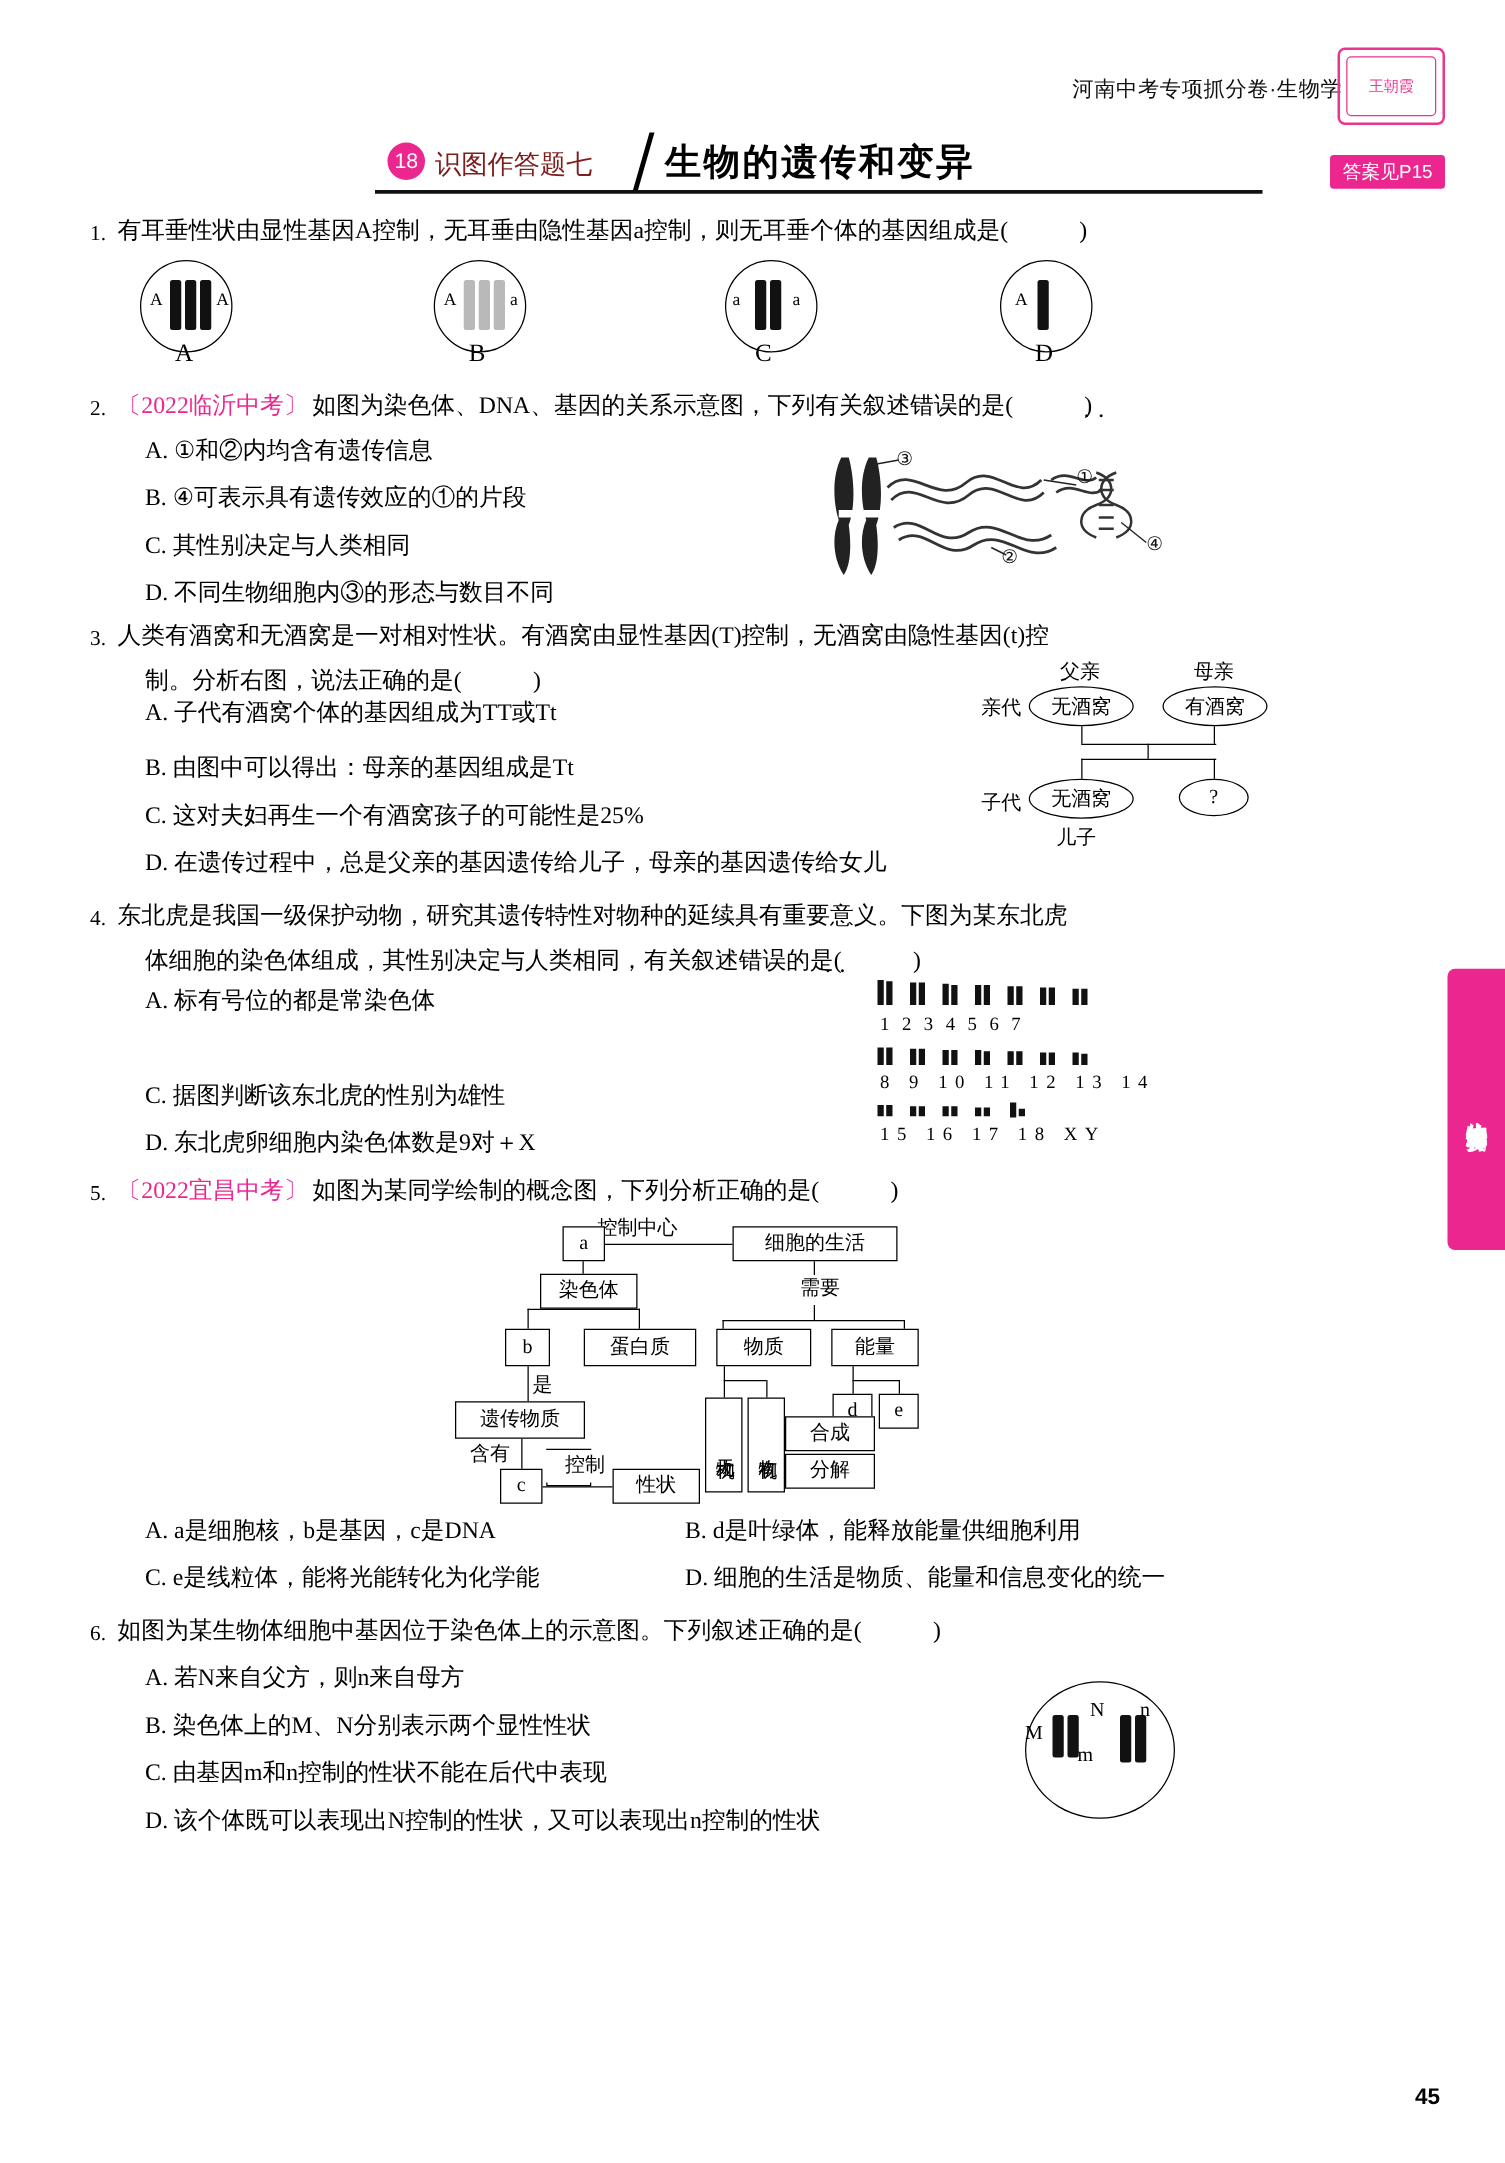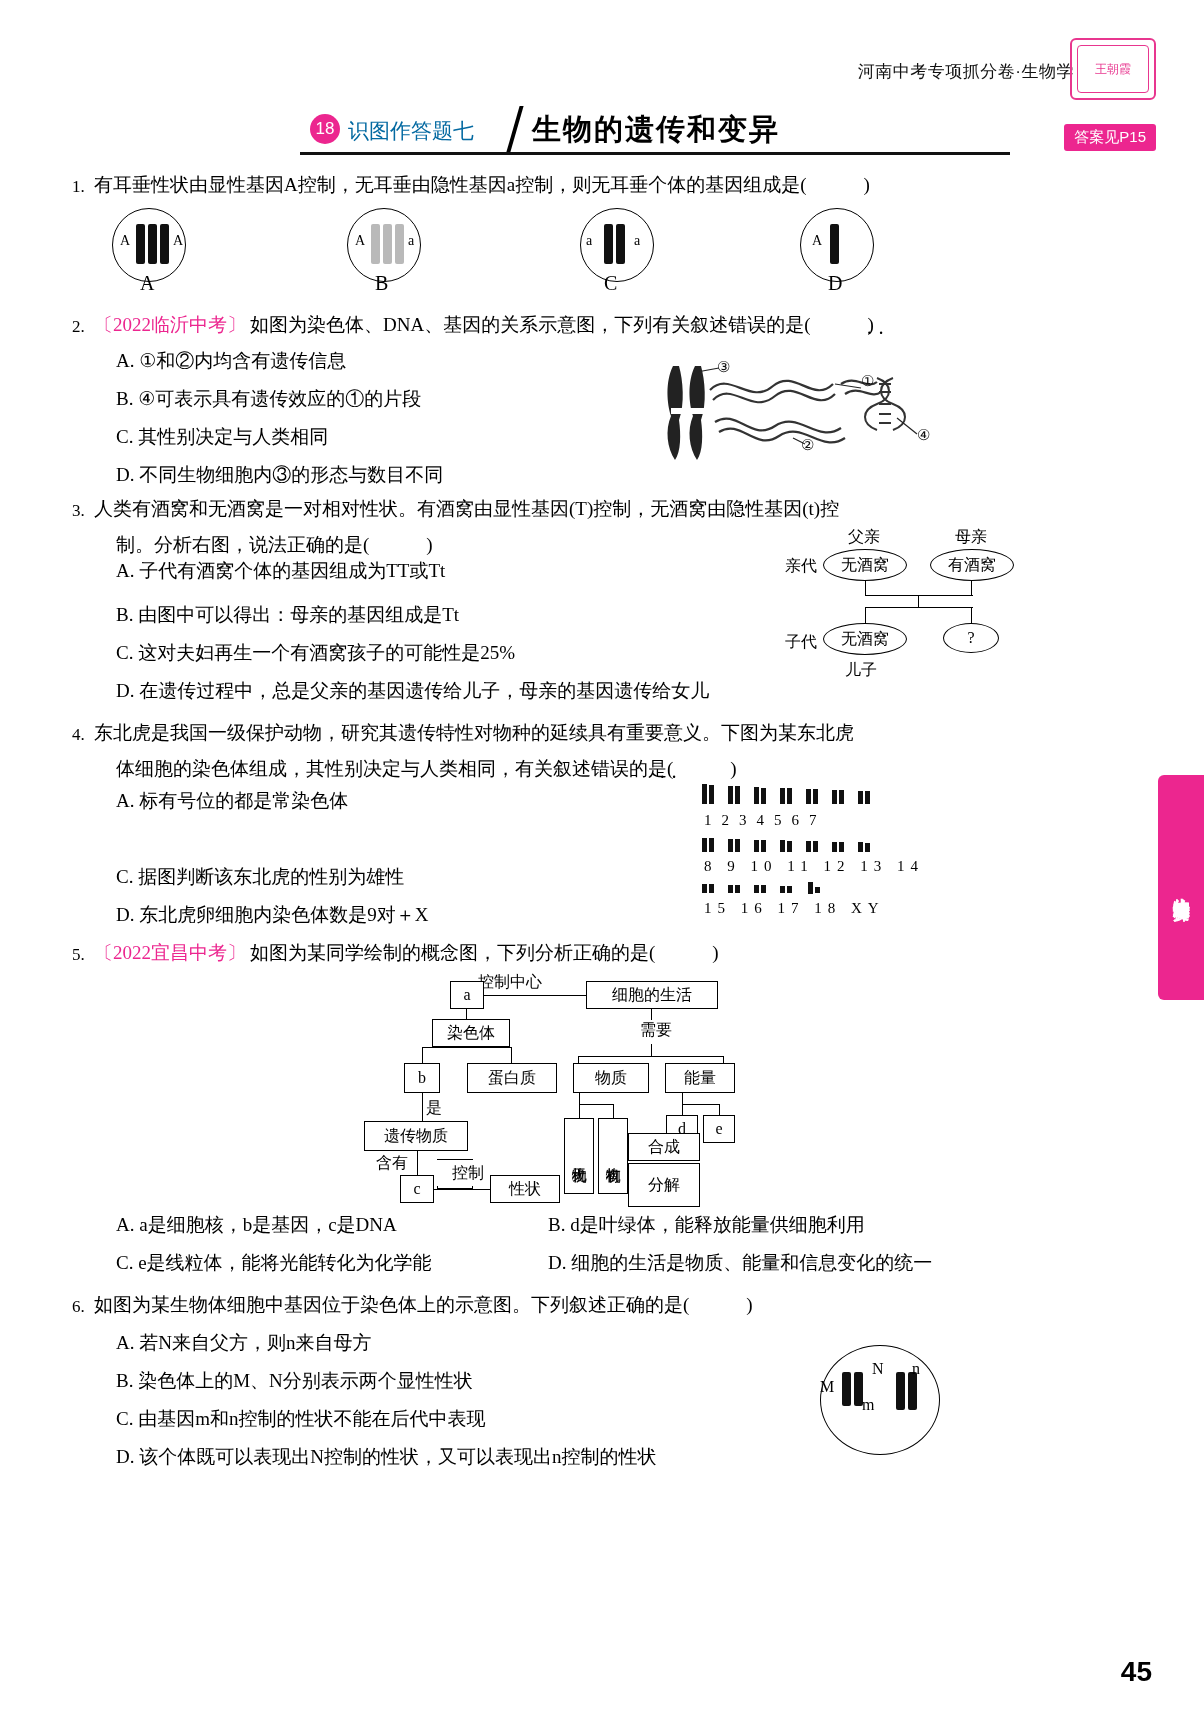--- a/index.html
+++ b/index.html
@@ -78,21 +78,21 @@
     font-family: "Liberation Sans", sans-serif;
     display: flex;
     align-items: center;
     justify-content: center;
   }
   .title-sub {
     position: absolute;
     left: 48px;
     top: 9px;
     font-size: 21px;
-    color: #0369a1;
+    color: #7f1d1d;
   }
   .title-slash {
     position: absolute;
     left: 213px;
     top: -2px;
     width: 4px;
     height: 46px;
     background: #000;
     transform: skewX(-16deg);
   }
@@ -266,21 +266,21 @@
     height: 110px;
     border: 1.6px solid #000;
     border-radius: 50%;
     box-sizing: border-box;
   }
 
   .pagenum {
     position: absolute;
     right: 52px;
     bottom: 42px;
-    font-size: 28px;
+    font-size: 18px;
     font-weight: bold;
     font-family: "Liberation Sans", sans-serif;
     margin-top: 48px;
   }
 </style>
 </head>
 <body>
 
 <div class="page">
 
@@ -520,21 +520,21 @@
   <div class="ln" style="left:613px; top:1104px; width:1.3px; height:14px;"></div>
   <div class="ln" style="left:579px; top:1104px; width:34px; height:1.3px;"></div>
 
   <div class="box" style="left:666px; top:1115px; width:32px; height:28px;">d</div>
   <div class="box" style="left:703px; top:1115px; width:32px; height:28px;">e</div>
   <div class="ln" style="left:682px; top:1093px; width:1.3px; height:22px;"></div>
   <div class="ln" style="left:719px; top:1104px; width:1.3px; height:11px;"></div>
   <div class="ln" style="left:682px; top:1104px; width:38px; height:1.3px;"></div>
 
   <div class="box" style="left:628px; top:1133px; width:72px; height:28px;">合成</div>
-  <div class="box" style="left:628px; top:1163px; width:72px; height:44px;">分解</div>
+  <div class="box" style="left:628px; top:1163px; width:72px; height:28px;">分解</div>
 
   <div class="plain" style="left:376px; top:1153px;">含有</div>
   <div class="box" style="left:437px; top:1159px; width:36px; height:30px;">控制</div>
   <div class="box" style="left:432px; top:1160px; width:72px; height:26px; border:none;">控制</div>
   <div class="box" style="left:400px; top:1175px; width:34px; height:28px;">c</div>
   <div class="box" style="left:490px; top:1175px; width:70px; height:28px;">性状</div>
   <div class="ln" style="left:417px; top:1151px; width:1.3px; height:24px;"></div>
   <div class="ln" style="left:434px; top:1189px; width:56px; height:1.3px;"></div>
 
   <div class="opt" style="left:116px; top:1210px;">A. a是细胞核，b是基因，c是DNA</div>

